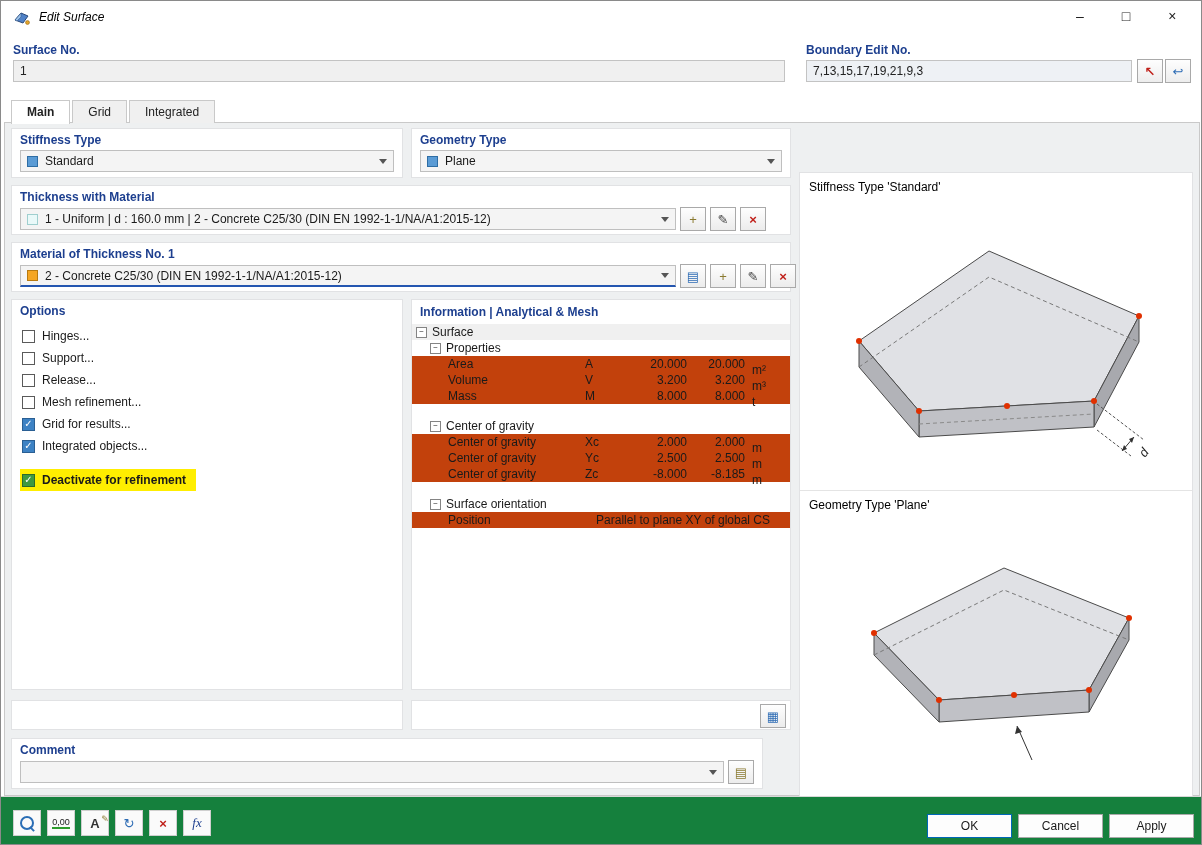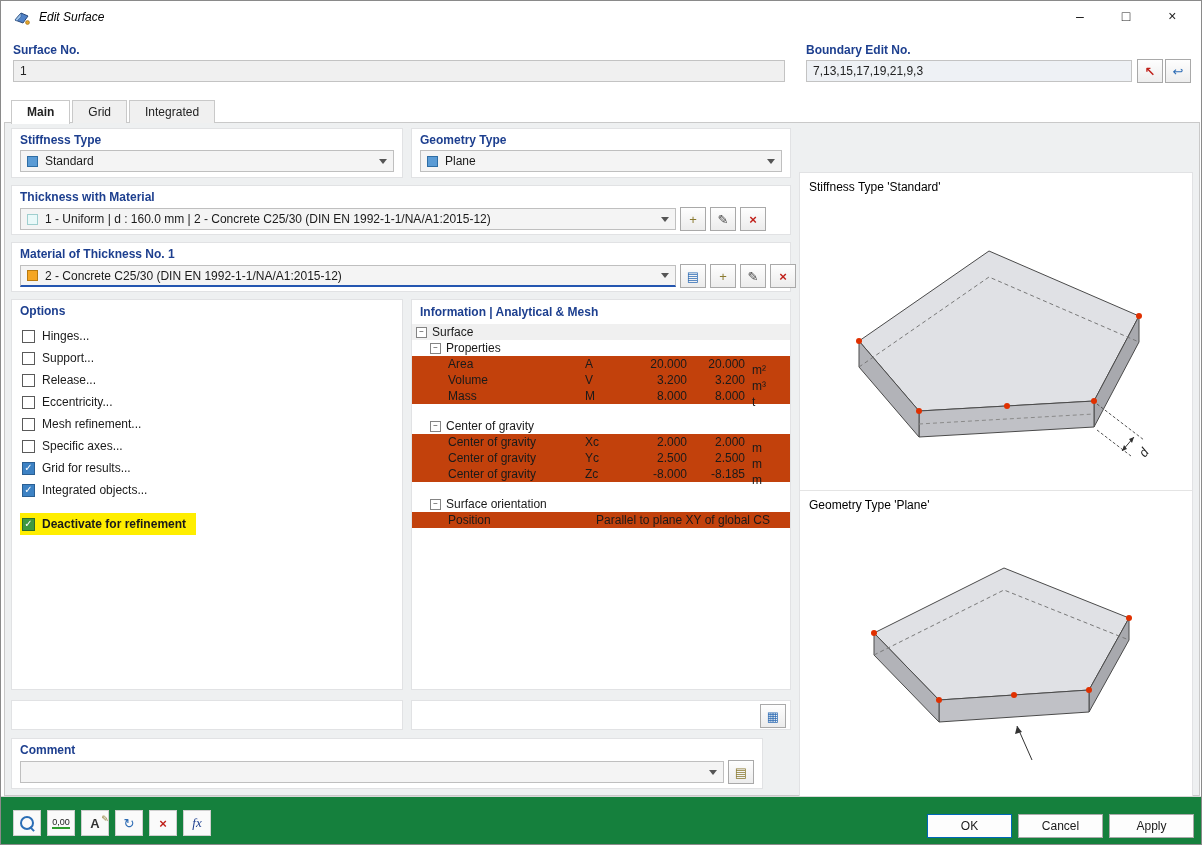--- a/index.html
+++ b/index.html
@@ -207,29 +207,21 @@
     <div class="opt">
       <span class="cb"></span>
       <span class="opt-label">Support...</span>
     </div>
     <div class="opt">
       <span class="cb"></span>
       <span class="opt-label">Release...</span>
     </div>
     <div class="opt">
       <span class="cb"></span>
-      <span class="opt-label">Eccentricity...</span>
-    </div>
-    <div class="opt">
-      <span class="cb"></span>
       <span class="opt-label">Mesh refinement...</span>
-    </div>
-    <div class="opt">
-      <span class="cb"></span>
-      <span class="opt-label">Specific axes...</span>
     </div>
     <div class="opt">
       <span class="cb on">
           <span class="mark">✓</span>
         </span>
       <span class="opt-label">Grid for results...</span>
     </div>
     <div class="opt">
       <span class="cb on">
           <span class="mark">✓</span>

